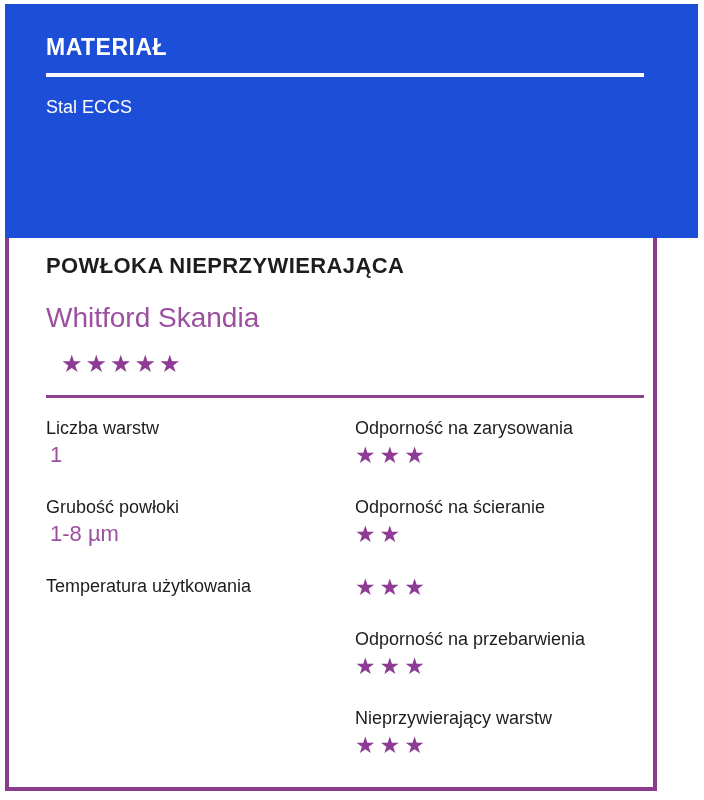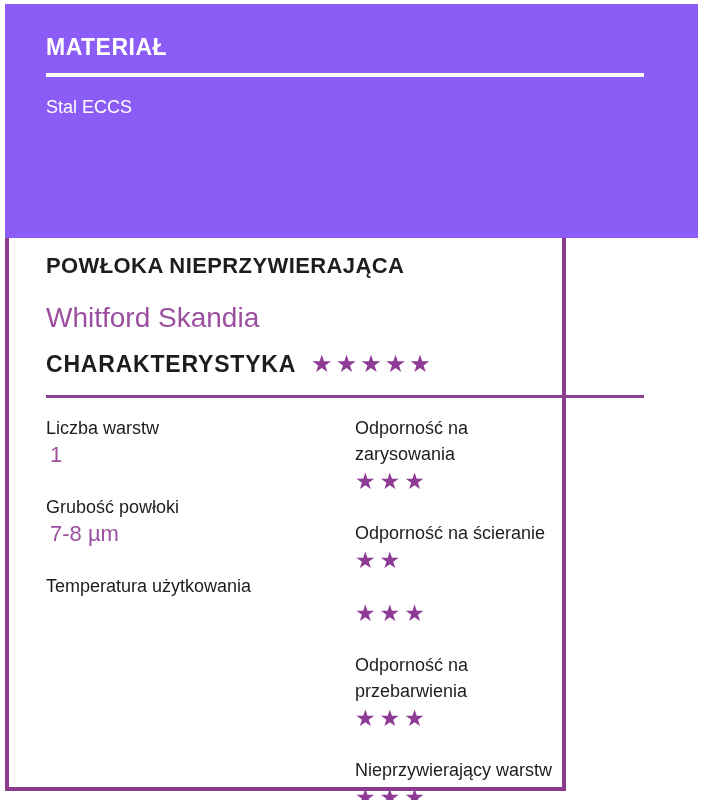--- a/index.html
+++ b/index.html
@@ -7,40 +7,40 @@
     width: 704px; height: 800px;
     background: #ffffff;
     font-family: "Liberation Sans", sans-serif;
     overflow: hidden;
   }
   .page { width: 704px; height: 800px; padding: 4px 6px 9px 5px; }
 
   
   .panel {
     width: 693px; height: 234px;
-    background: #8b5cf6;
+    background: #1d4ed8;
     padding: 30px 0 0 41px;
   }
   .panel-label {
     color: #ffffff; font-size: 23px; font-weight: bold;
     letter-spacing: 0.5px; line-height: 26px;
   }
   .panel-rule {
     width: 598px; height: 4px; background: #fcfafc; margin-top: 13px;
   }
   .panel-value {
     color: #ffffff; font-size: 18px; line-height: 26px; margin-top: 17px;
   }
   .panel-group2 { margin-top: 28px; }
   .panel-group2 .panel-rule { margin-top: 11px; }
   .panel-group2 .panel-value { margin-top: 9px; }
 
   
   .card {
-    width: 561px; height: 553px;
+    width: 652px; height: 553px;
     border: 4px solid #8b3c8c; border-top: none;
     background: #ffffff;
     padding: 15px 0 0 37px;
   }
   .card-title {
     color: #1d1d1b; font-size: 22px; font-weight: bold;
     letter-spacing: 0.4px; line-height: 26px;
   }
   .brand {
     color: #9b4f9e; font-size: 28px; line-height: 26px; margin-top: 26px;
@@ -82,36 +82,35 @@
       <div class="panel-rule"></div>
       <div class="panel-value">Stal ECCS</div>
     </div>
   </div>
 
   <div class="card">
     <div class="card-title">POWŁOKA NIEPRZYWIERAJĄCA</div>
     <div class="brand">Whitford Skandia</div>
 
     <div class="char-row">
-      <span class="char-label">CHARAKTERYSTYKA</span>
       <span class="char-stars">★★★★★</span>
     </div>
 
     <div class="divider"></div>
 
     <div class="columns">
 
       <div class="col-left">
         <div class="spec">
           <div class="spec-label">Liczba warstw</div>
           <div class="spec-value">1</div>
         </div>
         <div class="spec">
           <div class="spec-label">Grubość powłoki</div>
-          <div class="spec-value">7-8 µm</div>
+          <div class="spec-value">1-8 µm</div>
         </div>
         <div class="spec">
           <div class="spec-label">Temperatura użytkowania</div>
         </div>
       </div>
 
       <div class="col-right">
         <div class="spec">
           <div class="spec-label">Odporność na zarysowania</div>
           <div class="spec-stars">★★★</div>

